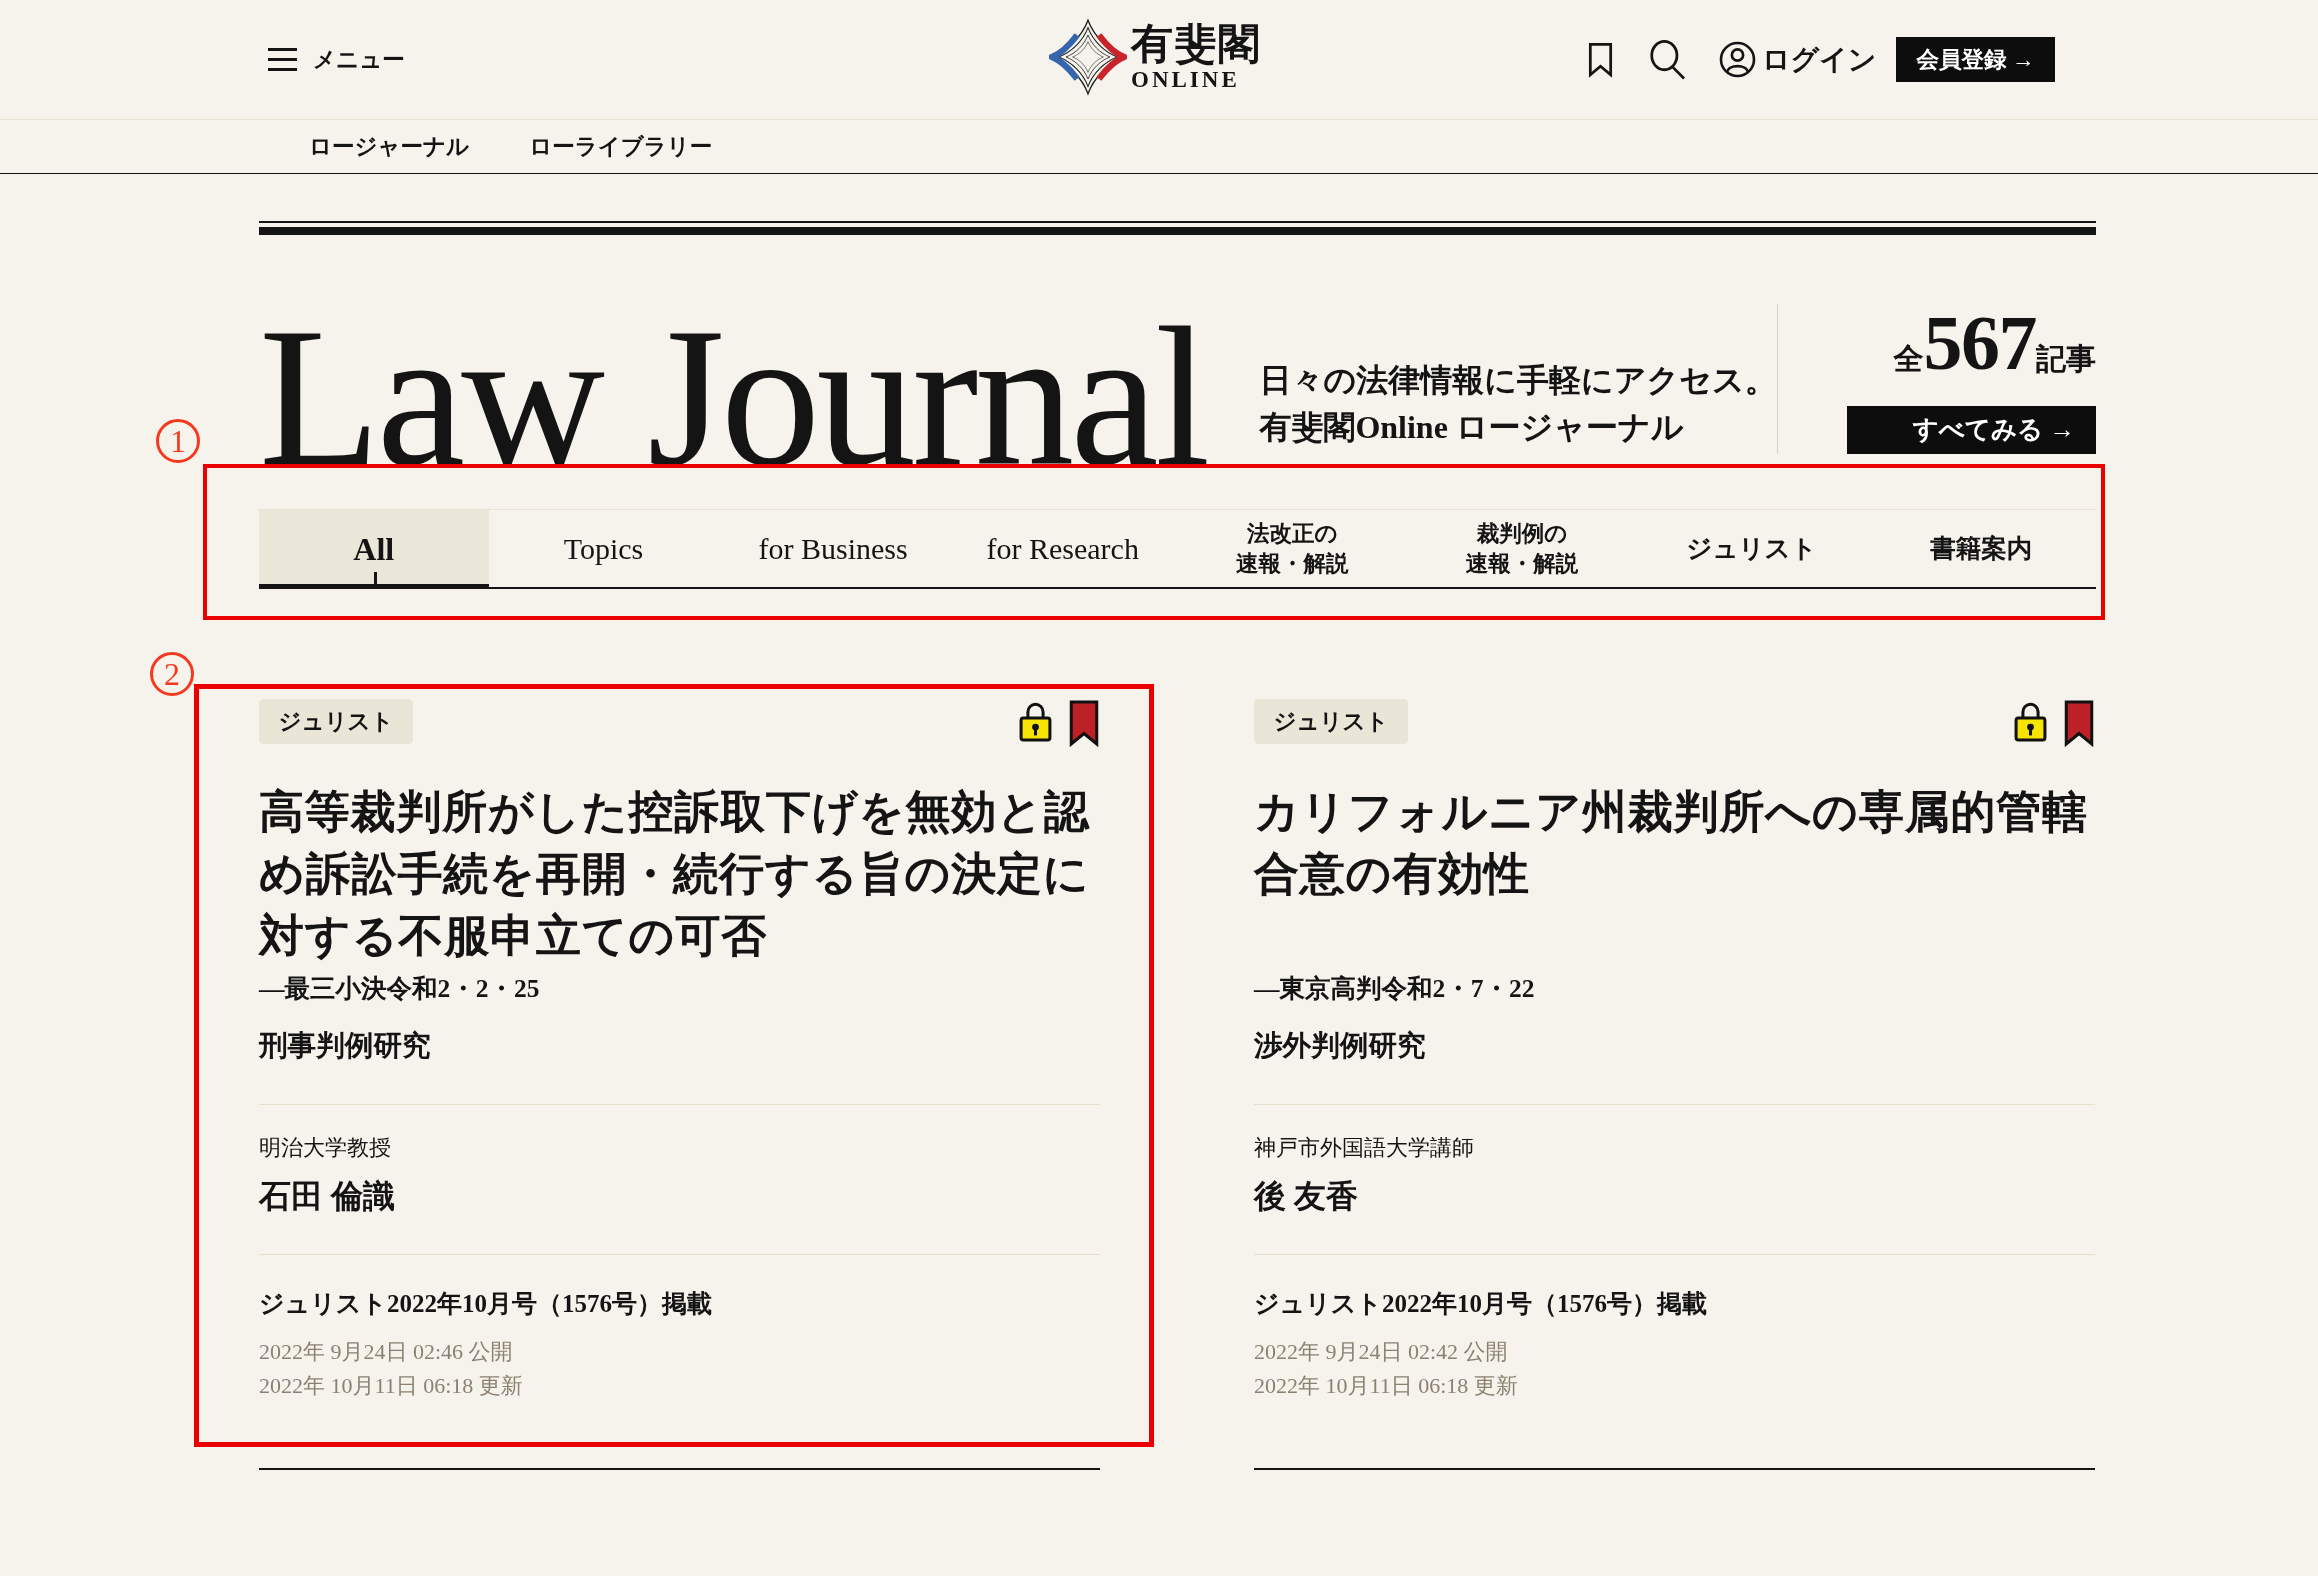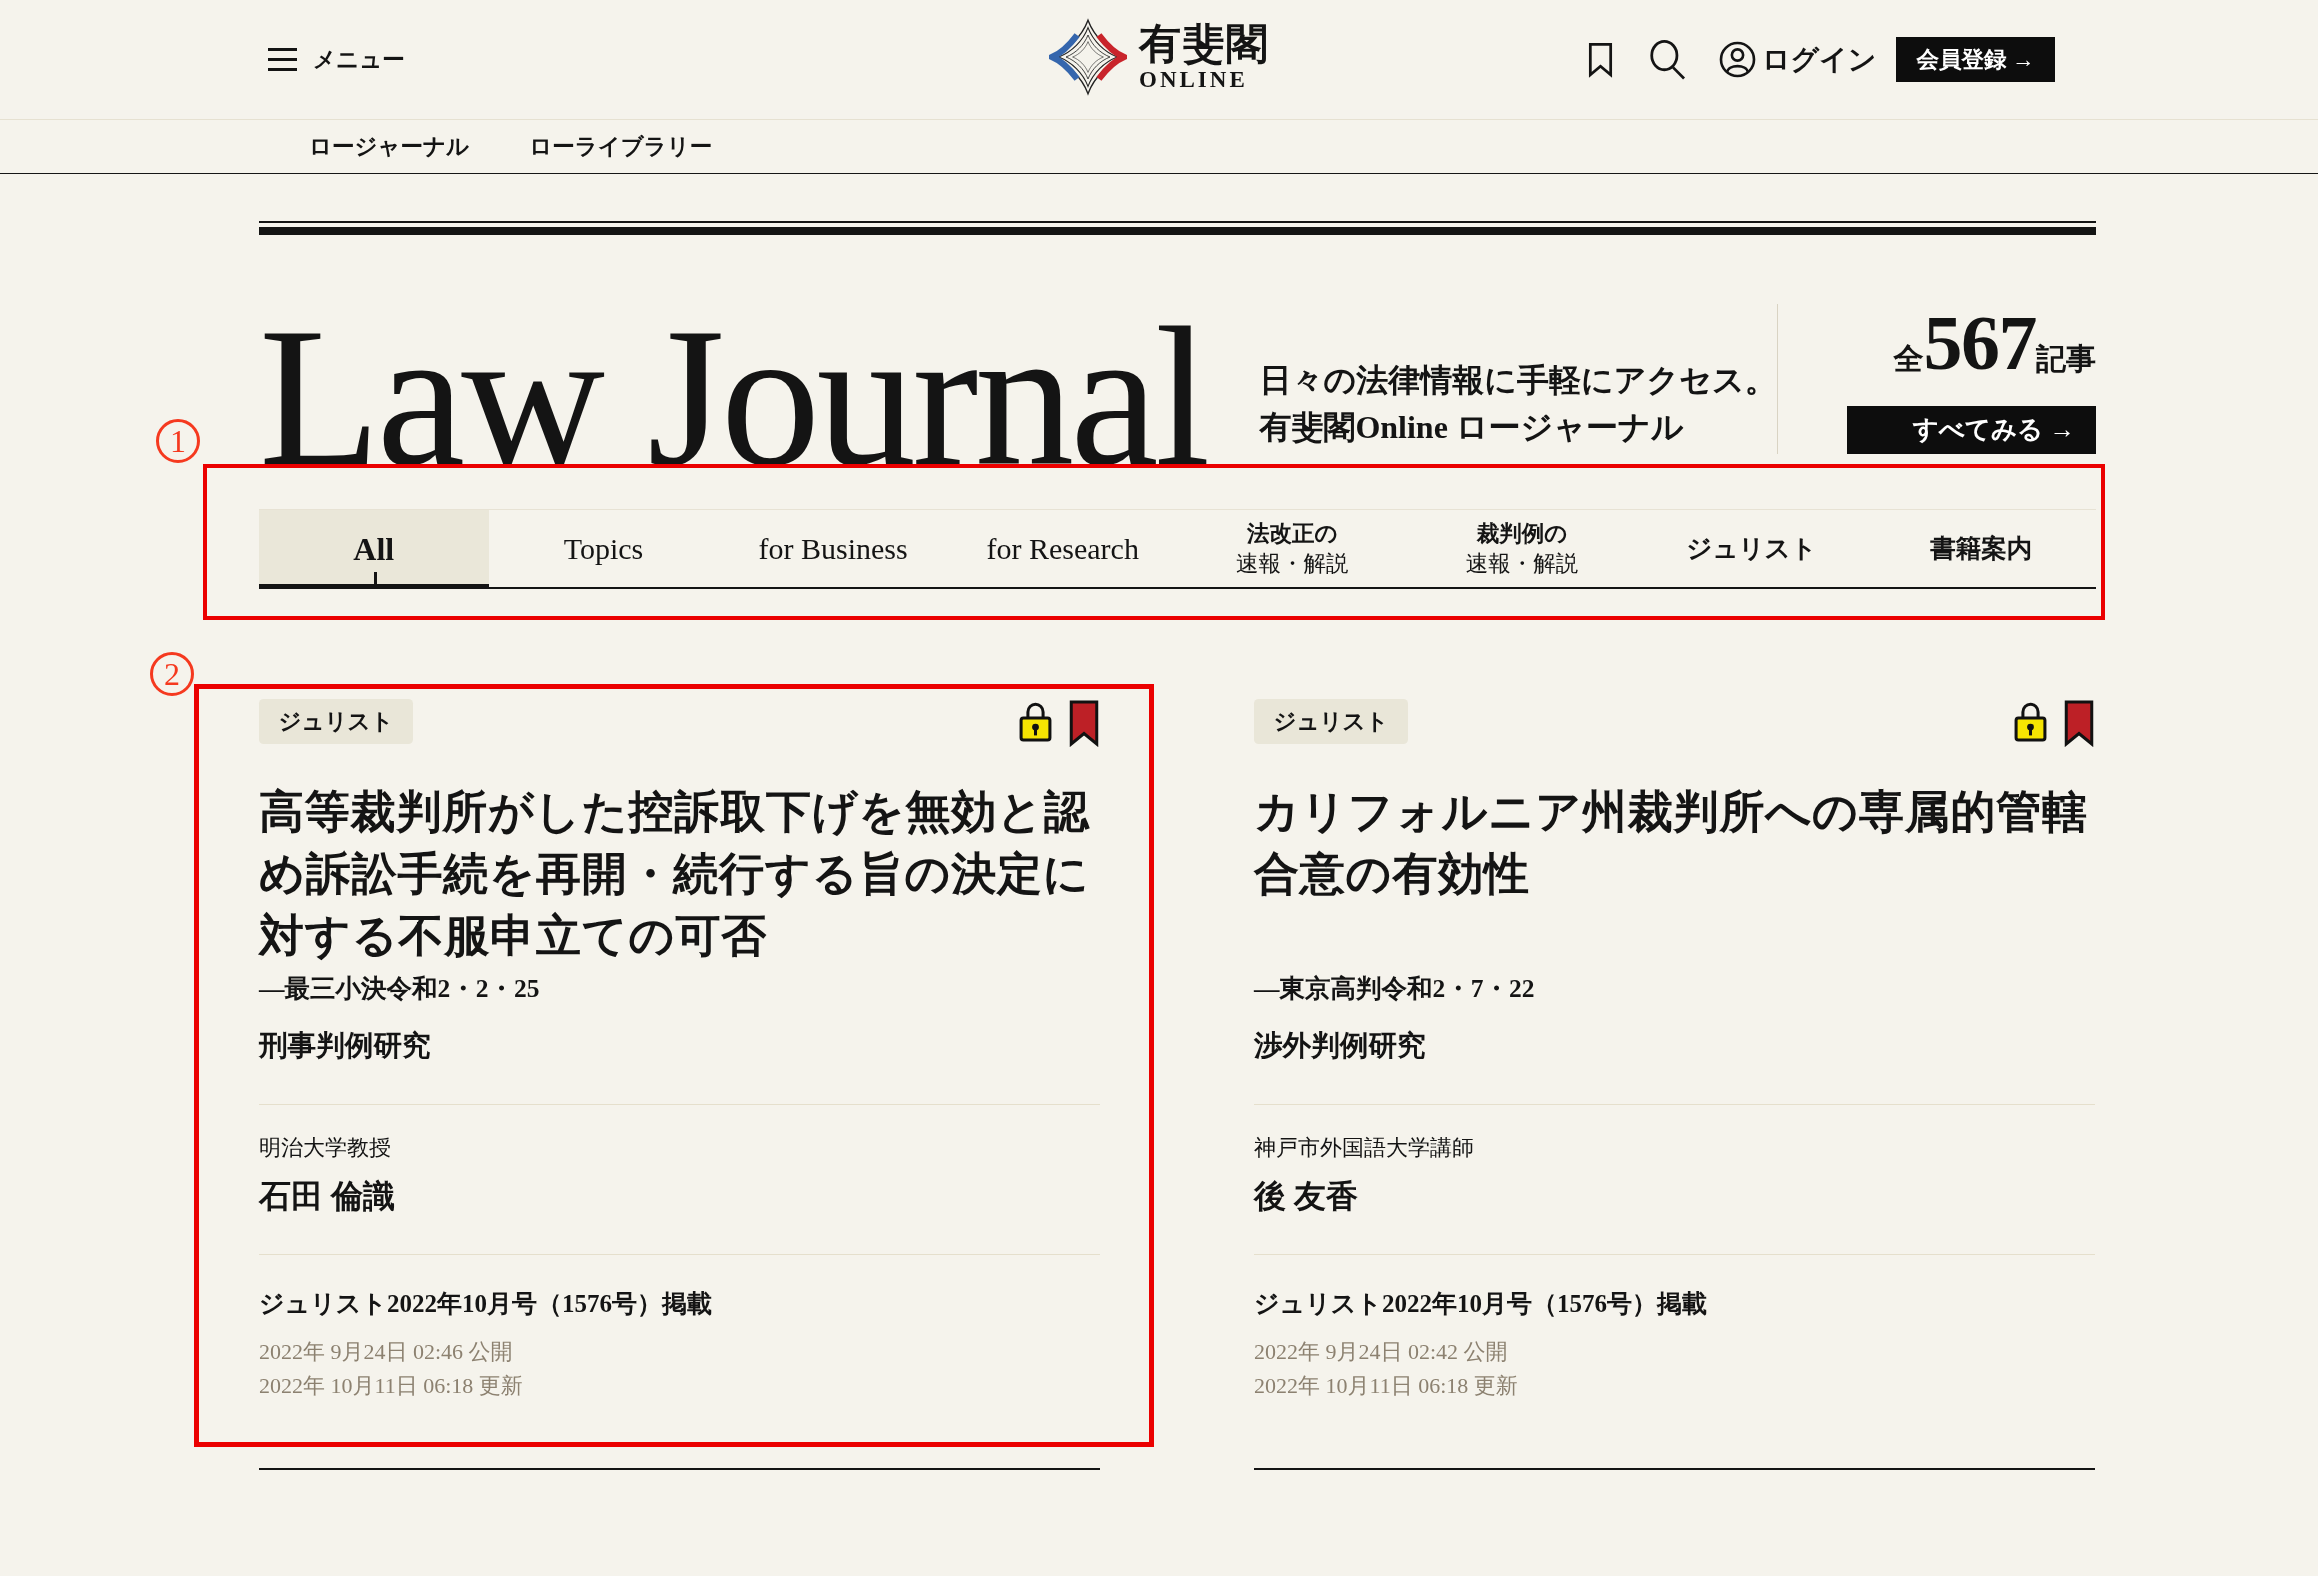--- a/index.html
+++ b/index.html
@@ -10,21 +10,21 @@
   }
   
   .topbar {
     height:120px; display:flex; align-items:center;
     padding:0 264px 0 268px; border-bottom:1.5px solid #E6E1D1; position:relative;
   }
   .menu-group { display:flex; align-items:center; gap:16.5px; cursor:pointer; }
   .hamburger { display:flex; flex-direction:column; gap:6.8px; }
   .hamburger span { display:block; width:28.6px; height:3px; background:#141414; }
   .menu-label { font-size:22.5px; font-weight:bold; }
-  .logo { position:absolute; left:1049px; top:18px; display:flex; align-items:center; gap:12px; }
+  .logo { position:absolute; left:1049px; top:18px; display:flex; align-items:center; gap:4px; }
   .logo-mark { width:78px; height:78px; }
   .logo-text { display:flex; flex-direction:column; line-height:1; }
   .logo-name { font-size:42px; font-weight:bold; letter-spacing:1.5px; }
   .logo-online { font-size:23px; font-weight:600; letter-spacing:3px; margin-top:3px; }
   .top-right { margin-left:auto; display:flex; align-items:center; }
   .icon-btn { background:none; border:none; cursor:pointer; display:flex; align-items:center; }
   .login-group { display:flex; align-items:center; margin-left:30px; cursor:pointer; }
   .login-label { font-size:28px; font-weight:bold; margin-left:4.5px; }
   .signup-btn {
     margin-left:19.5px; background:#0D0D0D; color:#fff; border:none; cursor:pointer;
@@ -54,21 +54,21 @@
     font-family:inherit; font-size:25.5px; font-weight:bold;
     width:249px; height:48px; text-align:right; padding-right:21px;
   }
   
   .tabbar {
     margin-top:19.5px; display:flex; height:80px;
     border-top:1.5px solid #E7E2D4; border-bottom:2.3px solid #141414;
   }
   .tab { flex:1; display:flex; flex-direction:column; justify-content:center; align-items:center;
     cursor:pointer; font-size:30px; line-height:30px; position:relative; text-align:center; }
-  .tab .l2 { font-size:22.5px; line-height:30px; font-weight:normal; }
+  .tab .l2 { font-size:22.5px; line-height:30px; font-weight:bold; }
   .tab.jp .l1 { font-size:22.5px; line-height:30px; font-weight:bold; }
   .tab.jpbig .l1 { font-size:25.5px; font-weight:bold; }
   .tab.active { background:#EAE7D9; font-weight:bold; font-size:32px; }
   .tab.active::after { content:""; position:absolute; left:0; right:0; bottom:-2.3px; height:5.3px; background:#141414; }
   .tab.active::before { content:""; position:absolute; left:50%; bottom:3px; width:3px; height:12px; background:#141414; }
   
   .grid { display:grid; grid-template-columns:841px 841px; column-gap:154px; margin-top:110px; }
   .card { position:relative; }
   .card-head { display:flex; justify-content:space-between; align-items:flex-start; height:50px; }
   .badge { background:#E9E6D8; border-radius:4.5px; padding:6.8px 19.5px; font-size:22.5px; font-weight:bold; }

